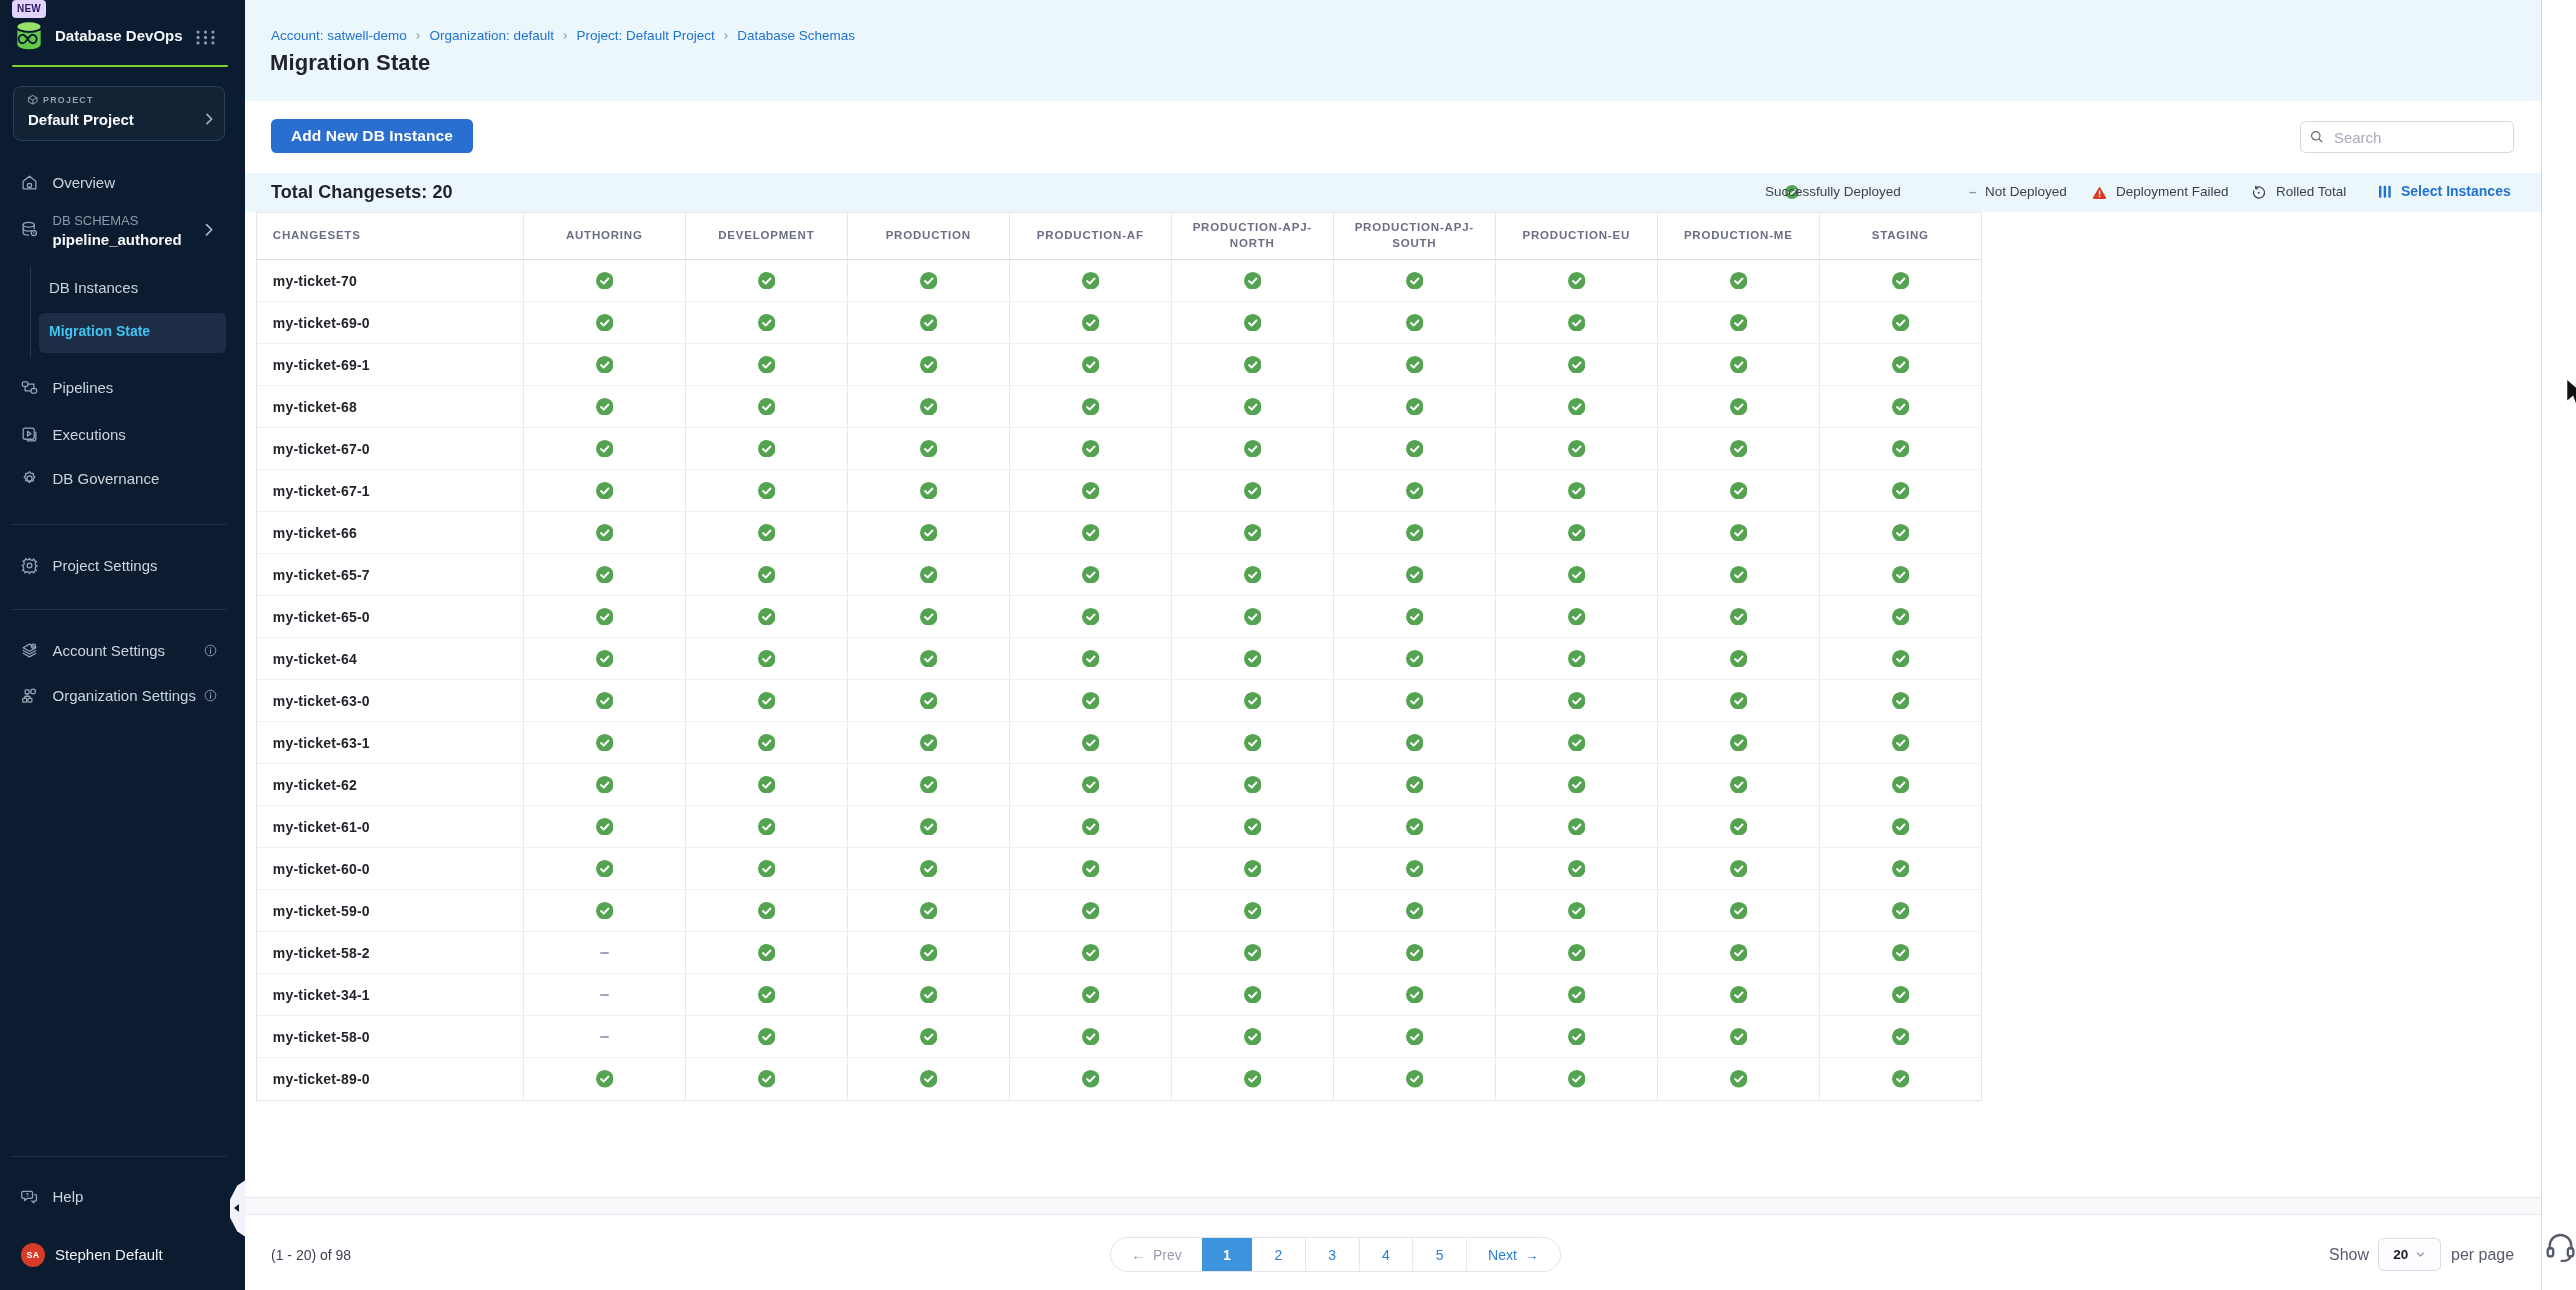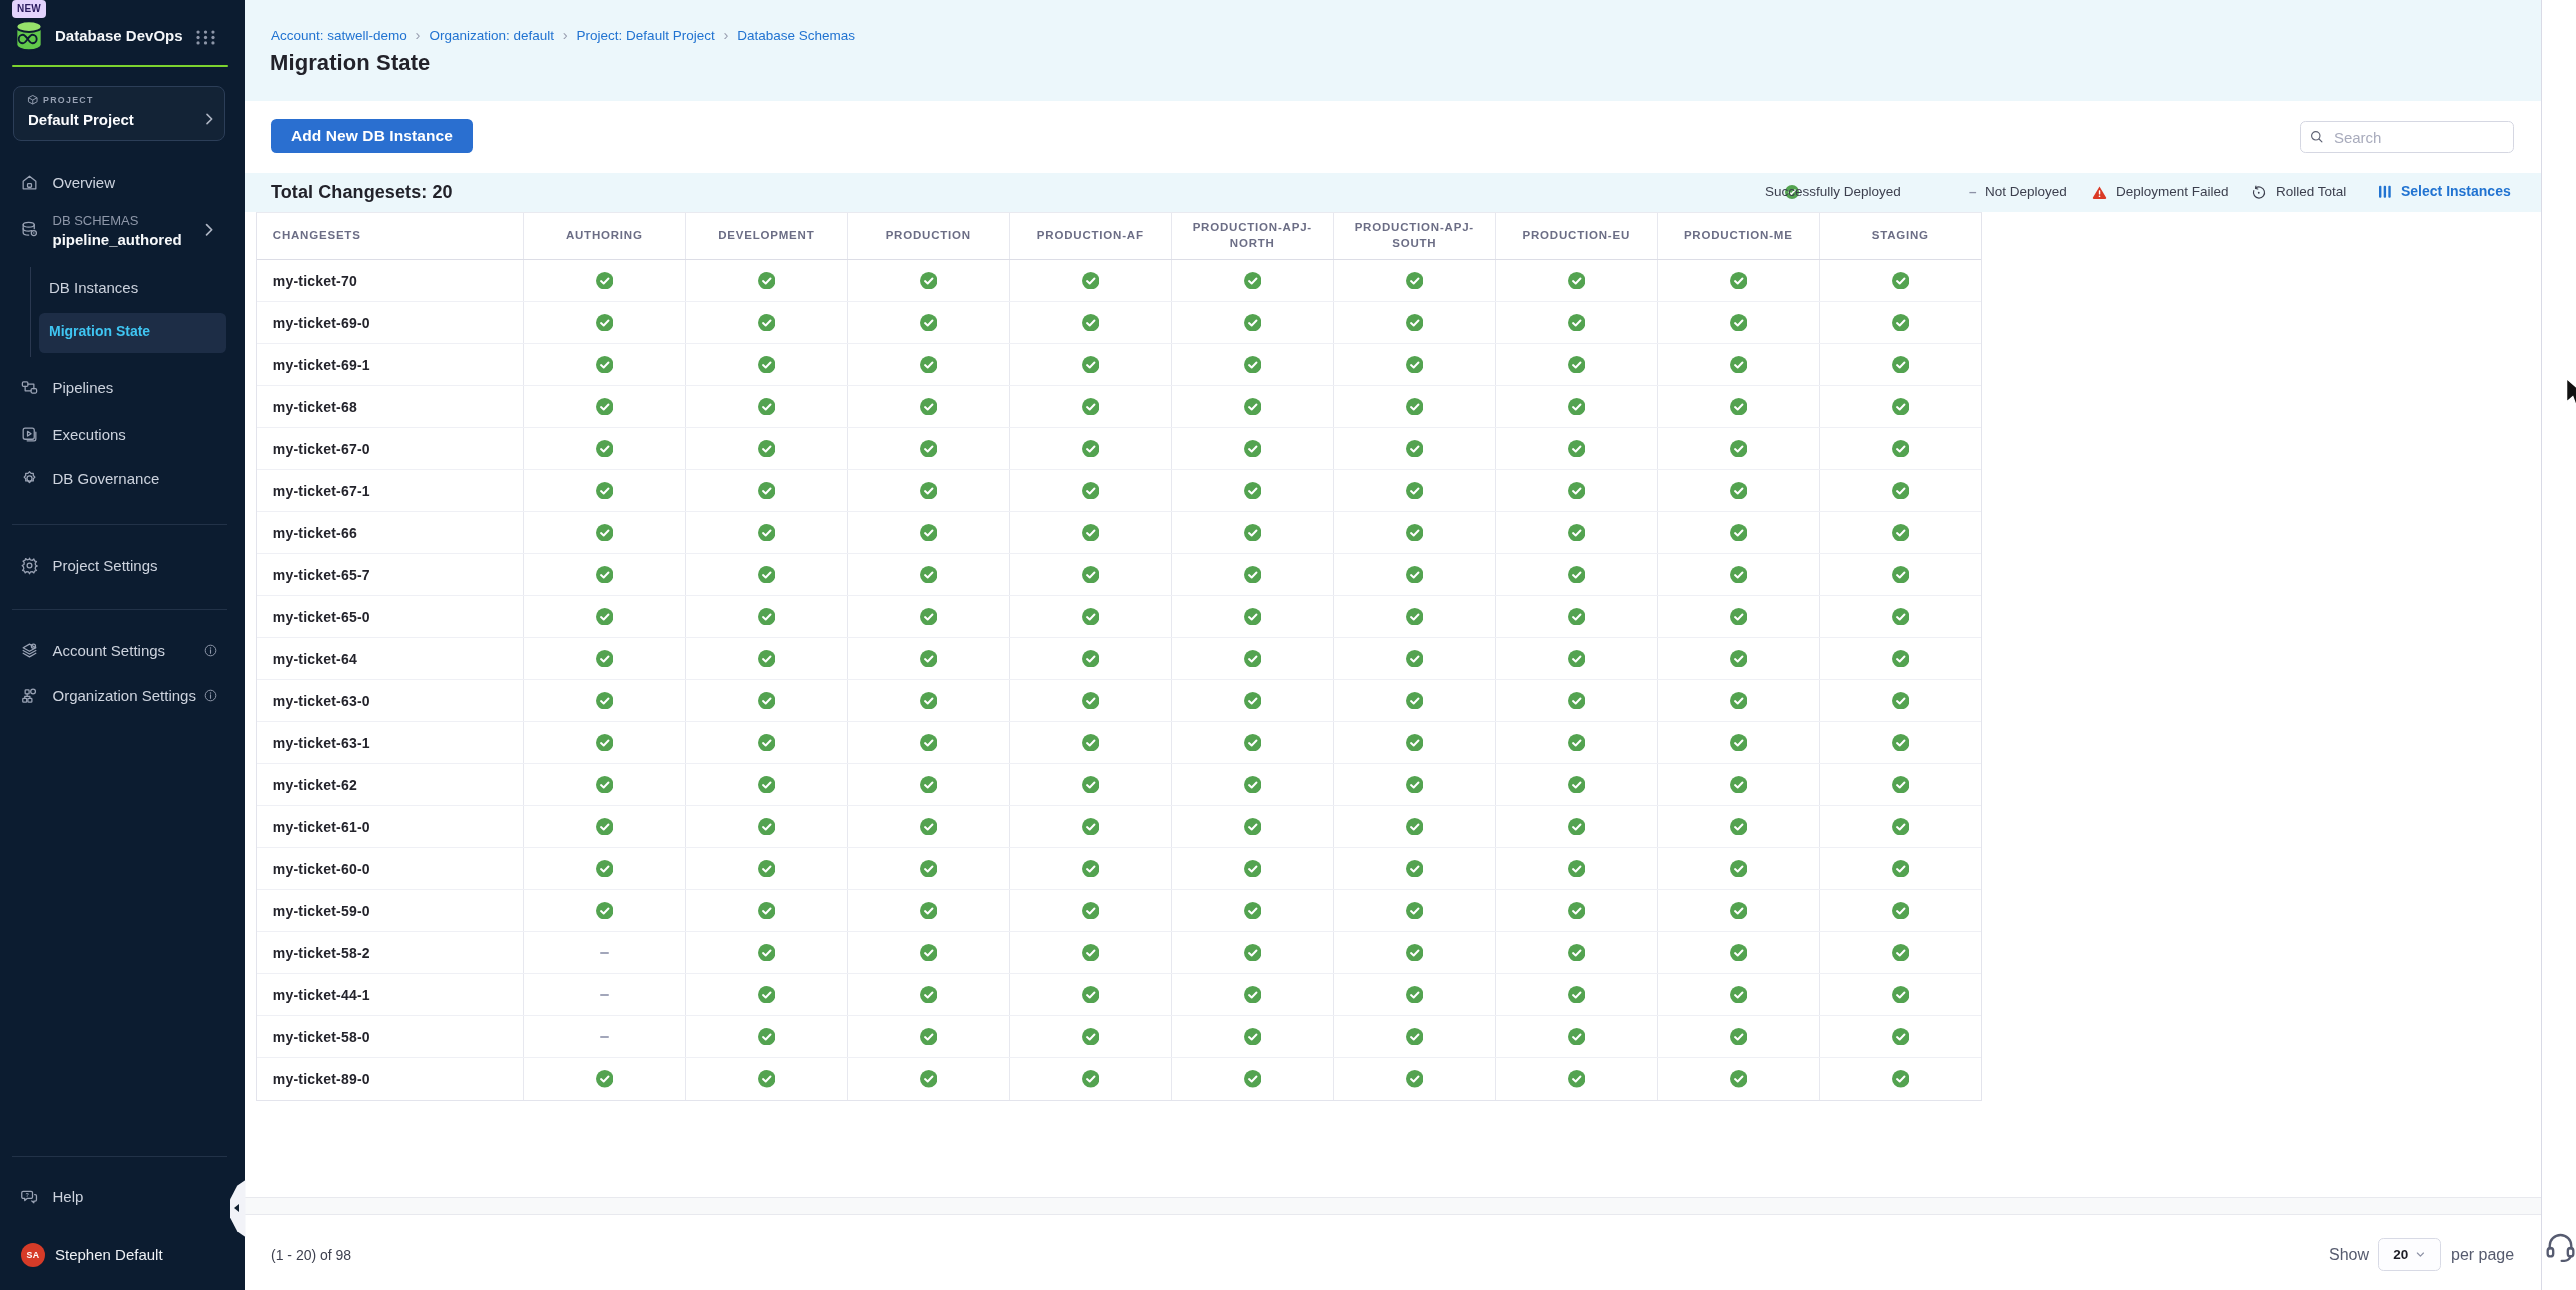--- a/index.html
+++ b/index.html
@@ -1239,21 +1239,21 @@
         </div>
         <div class="td" style="width:162px">
           <svg class="ck" viewBox="0 0 16 16">
             <circle cx="8" cy="8" r="8" fill="#53a350"></circle>
             <path d="M4.6 8.3 L7 10.5 L11.4 5.9" stroke="#fff" stroke-width="1.8" fill="none" stroke-linecap="round" stroke-linejoin="round"></path>
           </svg>
         </div>
       </div>
       <div class="tr">
         <div class="td" style="width:266px">
-          <span class="name">my-ticket-44-1</span>
+          <span class="name">my-ticket-34-1</span>
         </div>
         <div class="td" style="width:162px">
           <div class="dash"></div>
         </div>
         <div class="td" style="width:162px">
           <svg class="ck" viewBox="0 0 16 16">
             <circle cx="8" cy="8" r="8" fill="#53a350"></circle>
             <path d="M4.6 8.3 L7 10.5 L11.4 5.9" stroke="#fff" stroke-width="1.8" fill="none" stroke-linecap="round" stroke-linejoin="round"></path>
           </svg>
         </div>
@@ -1411,20 +1411,33 @@
         <div class="td" style="width:162px">
           <svg class="ck" viewBox="0 0 16 16">
             <circle cx="8" cy="8" r="8" fill="#53a350"></circle>
             <path d="M4.6 8.3 L7 10.5 L11.4 5.9" stroke="#fff" stroke-width="1.8" fill="none" stroke-linecap="round" stroke-linejoin="round"></path>
           </svg>
         </div>
       </div>
     </div>
 <div class="strip"></div>
 <div class="count">(1 - 20) of 98</div>
+<div class="pager">
+      <div class="pg" style="width:91px;color:#989caf">←&nbsp; Prev</div>
+      <div class="pg" style="width:50px;background:#3d93de;color:#fff;font-weight:600">1</div>
+      <div class="pg" style="width:53px">2</div>
+      <div class="pgsep"></div>
+      <div class="pg" style="width:53px">3</div>
+      <div class="pgsep"></div>
+      <div class="pg" style="width:53px">4</div>
+      <div class="pgsep"></div>
+      <div class="pg" style="width:53px">5</div>
+      <div class="pgsep"></div>
+      <div class="pg" style="flex:1">Next &nbsp;→</div>
+    </div>
 <div class="showlab">Show</div>
 <div class="selbox">20<svg width="10.8" height="10.8" viewBox="0 0 16 16">
 <path d="M3.5 6 L8 10.5 L12.5 6" fill="none" stroke="#8d92a6" stroke-width="1.8" stroke-linecap="round" stroke-linejoin="round"></path>
       </svg></div>
 <div class="perpage">per page</div>
 <svg class="abs" style="left:2298px;top:1229px" width="35" height="35" viewBox="0 0 24 24">
 <path d="M4.6 14 v-2.5 a7.4 7.4 0 0 1 14.8 0 V14" fill="none" stroke="#565b70" stroke-width="1.6"></path>
 <rect x="3.2" y="13" width="3.8" height="5.8" rx="1.9" fill="none" stroke="#565b70" stroke-width="1.6"></rect>
 <rect x="17" y="13" width="3.8" height="5.8" rx="1.9" fill="none" stroke="#565b70" stroke-width="1.6"></rect>
 <path d="M19 18.8 a4.8 4.8 0 0 1 -4.6 3 h-1.6" fill="none" stroke="#565b70" stroke-width="1.6" stroke-linecap="round"></path>

